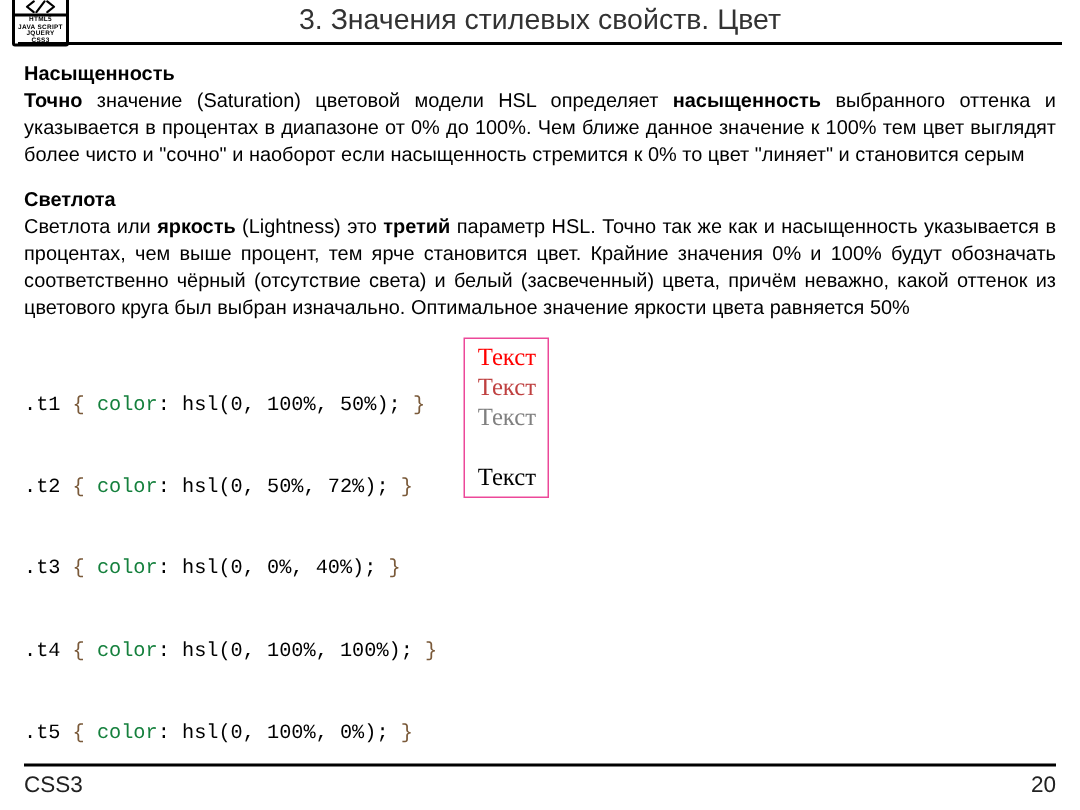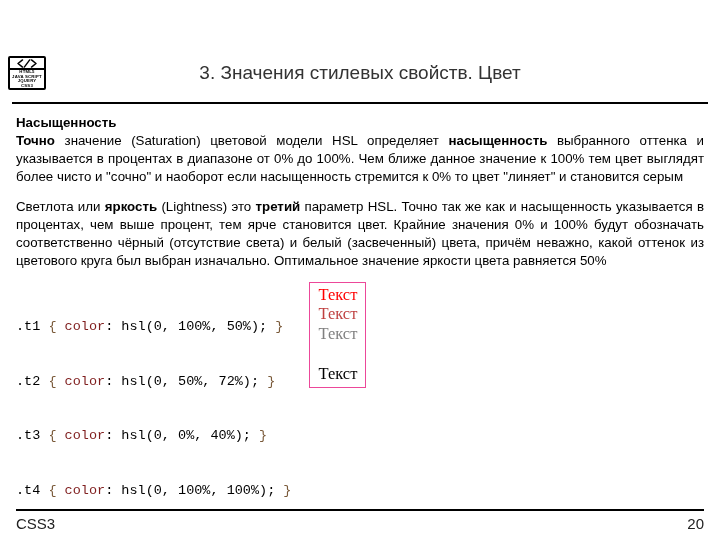--- a/index.html
+++ b/index.html
@@ -7,23 +7,22 @@
     width: 720px;
     height: 540px;
     background: #fff;
     font-family: Arial, Helvetica, sans-serif;
     position: relative;
     overflow: hidden;
   }
   .header {
     display: flex;
     align-items: center;
-    height: 58px;
+    height: 28px;
     padding: 0 8px;
-    margin-top: 44px;
   }
   .logo {
     width: 38px;
     height: 34px;
     border: 2px solid #000;
     border-radius: 2px;
     display: flex;
     flex-direction: column;
     overflow: hidden;
   }
@@ -78,21 +77,21 @@
     gap: 18px;
     margin-top: 2px;
   }
   .code {
     font-family: "Consolas","Courier New",monospace;
     font-size: 13.5px;
     line-height: 1.35;
     white-space: pre;
   }
   .brace { color: #7a5a3a; }
-  .prop { color: #7f1d1d; }
+  .prop { color: #15803d; }
   .preview {
     border: 1px solid #ec4899;
     padding: 2px 8px 4px 8px;
     font-family: "Times New Roman", serif;
     font-size: 16.5px;
     line-height: 1.2;
   }
   .footer {
     position: absolute;
     left: 0; right: 0; bottom: 0;
@@ -126,20 +125,21 @@
   <div class="title">3. Значения стилевых свойств. Цвет</div>
 </div>
 <div class="rule"></div>
 
 <div class="content">
   <div class="section-head">Насыщенность</div>
   <div class="para">
     <b>Точно</b><span> значение (Saturation) цветовой модели HSL определяет </span><b>насыщенность</b><span> выбранного оттенка и указывается в процентах в диапазоне от 0% до 100%. Чем ближе данное значение к 100% тем цвет выглядят более чисто и "сочно" и наоборот если насыщенность стремится к 0% то цвет "линяет" и становится серым</span>
   </div>
 
+  <div class="section-head">Светлота</div>
   <div class="para">
     <span>Светлота или </span><b>яркость</b><span> (Lightness) это </span><b>третий</b><span> параметр HSL. Точно так же как и насыщенность указывается в процентах, чем выше процент, тем ярче становится цвет. Крайние значения 0% и 100% будут обозначать соответственно чёрный (отсутствие света) и белый (засвеченный) цвета, причём неважно, какой оттенок из цветового круга был выбран изначально. Оптимальное значение яркости цвета равняется 50%</span>
   </div>
 
   <div class="code-area">
     <div class="code">
       <div><span>.t1 </span><span class="brace">{ </span><span class="prop">color</span><span>: hsl(0, 100%, 50%); </span><span class="brace">}</span></div>
       <div><span>.t2 </span><span class="brace">{ </span><span class="prop">color</span><span>: hsl(0, 50%, 72%); </span><span class="brace">}</span></div>
       <div><span>.t3 </span><span class="brace">{ </span><span class="prop">color</span><span>: hsl(0, 0%, 40%); </span><span class="brace">}</span></div>
       <div><span>.t4 </span><span class="brace">{ </span><span class="prop">color</span><span>: hsl(0, 100%, 100%); </span><span class="brace">}</span></div>

